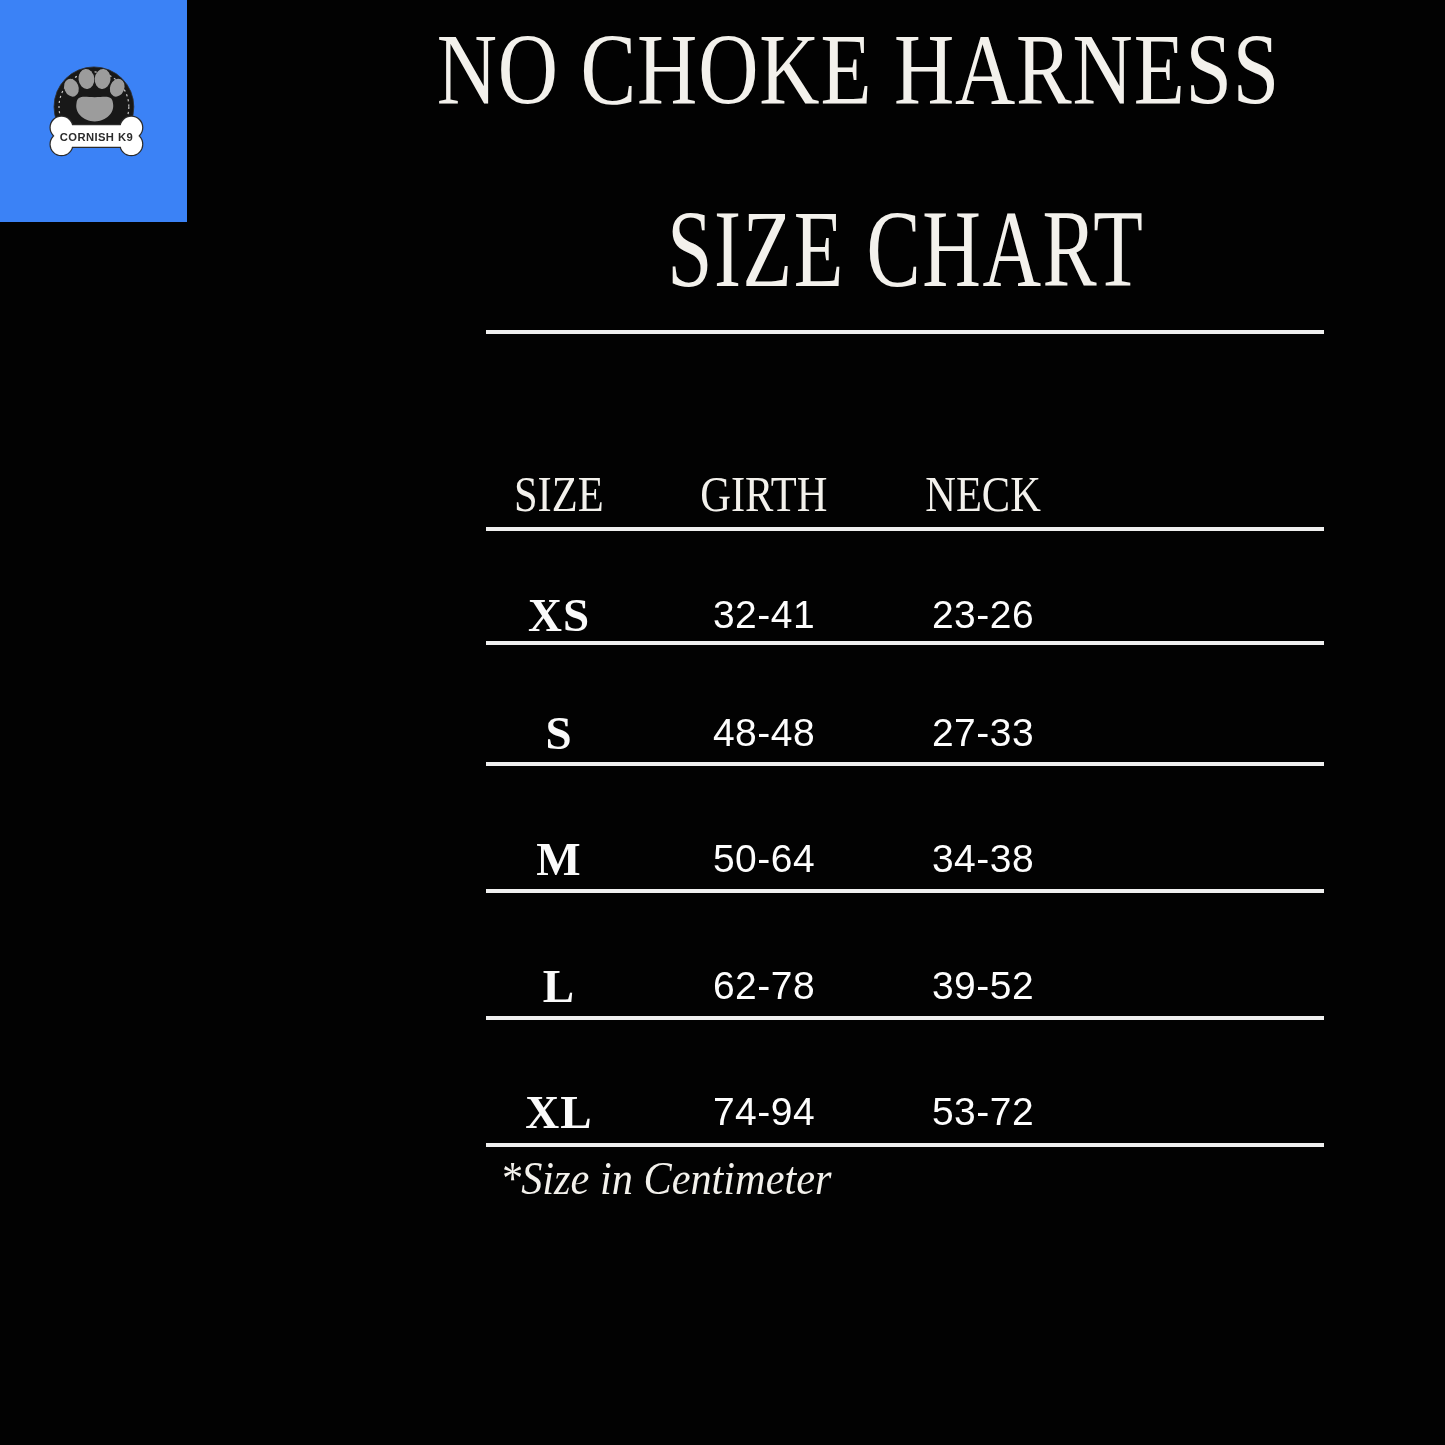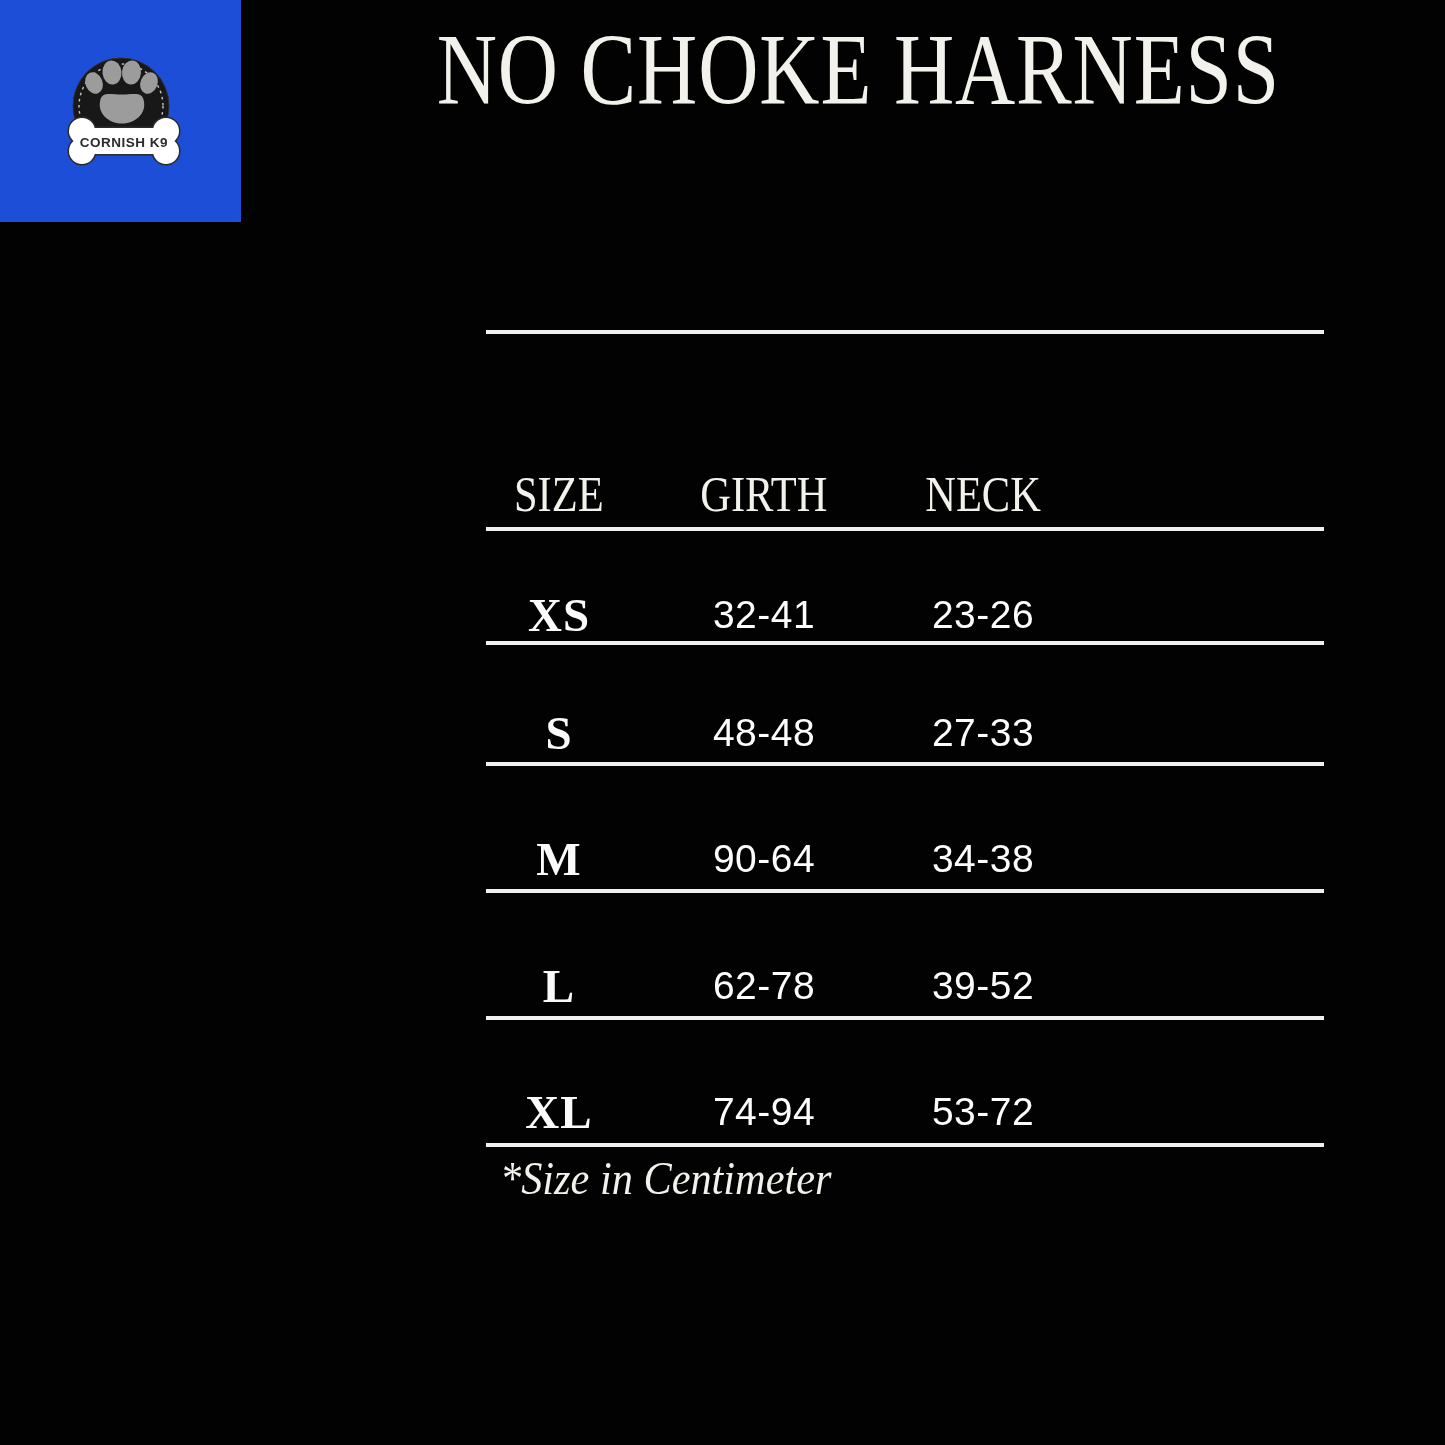--- a/index.html
+++ b/index.html
@@ -6,22 +6,22 @@
   .canvas{
     position:relative;
     width:1445px;height:1445px;
     background:#020202;
     overflow:hidden;
     font-family:"Liberation Serif", serif;
     color:#f3f1ec;
   }
   
   .logo-box{
-    position:absolute;left:0;top:0;width:241px;height:222px;
-    background:#1d4ed8;
+    position:absolute;left:0;top:0;width:187px;height:222px;
+    background:#3b82f6;
   }
   .logo-box svg{display:block;width:100%;height:100%;}
   
   .title{
     position:absolute;left:368px;top:21px;width:826px;
     text-align:left;font-size:97px;line-height:100px;
     white-space:nowrap;color:#f3f1ec;
   }
   .title .stretch{
     display:inline-block;
@@ -106,20 +106,23 @@
         <rect x="74" y="128" width="84" height="26" rx="8"></rect>
       </g>
       <text x="116" y="147" text-anchor="middle" font-family="Liberation Sans, sans-serif" font-size="13.5" font-weight="bold" letter-spacing="0.5" fill="#2b2b2b">CORNISH K9</text>
     </svg>
   </div>
 
   <div class="title">
     <span class="stretch">NO CHOKE HARNESS</span>
   </div>
 
+  <div class="subtitle">
+    <span class="stretch">SIZE CHART</span>
+  </div>
 
   <div class="tline" style="top:330px"></div>
   <div class="tline" style="top:527px"></div>
   <div class="tline" style="top:641px"></div>
   <div class="tline" style="top:762px"></div>
   <div class="tline" style="top:889px"></div>
   <div class="tline" style="top:1016px"></div>
   <div class="tline" style="top:1143px"></div>
 
   <div class="trow head" style="top:429px">
@@ -138,21 +141,21 @@
 
   <div class="trow" style="top:670px">
     <div class="cell size-label">S</div>
     <div class="cell value">48-48</div>
     <div class="cell value">27-33</div>
     <div class="cell"></div>
   </div>
 
   <div class="trow" style="top:796px">
     <div class="cell size-label">M</div>
-    <div class="cell value">90-64</div>
+    <div class="cell value">50-64</div>
     <div class="cell value">34-38</div>
     <div class="cell"></div>
   </div>
 
   <div class="trow" style="top:923px">
     <div class="cell size-label">L</div>
     <div class="cell value">62-78</div>
     <div class="cell value">39-52</div>
     <div class="cell"></div>
   </div>

